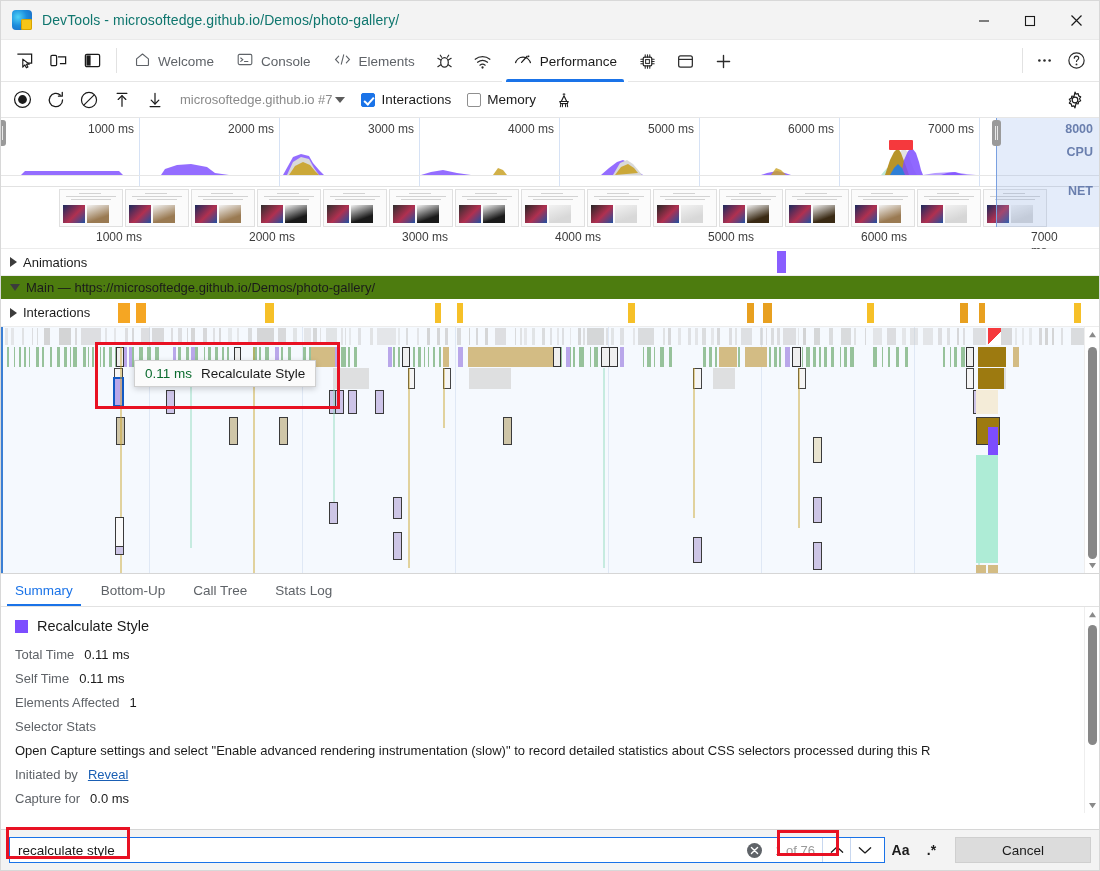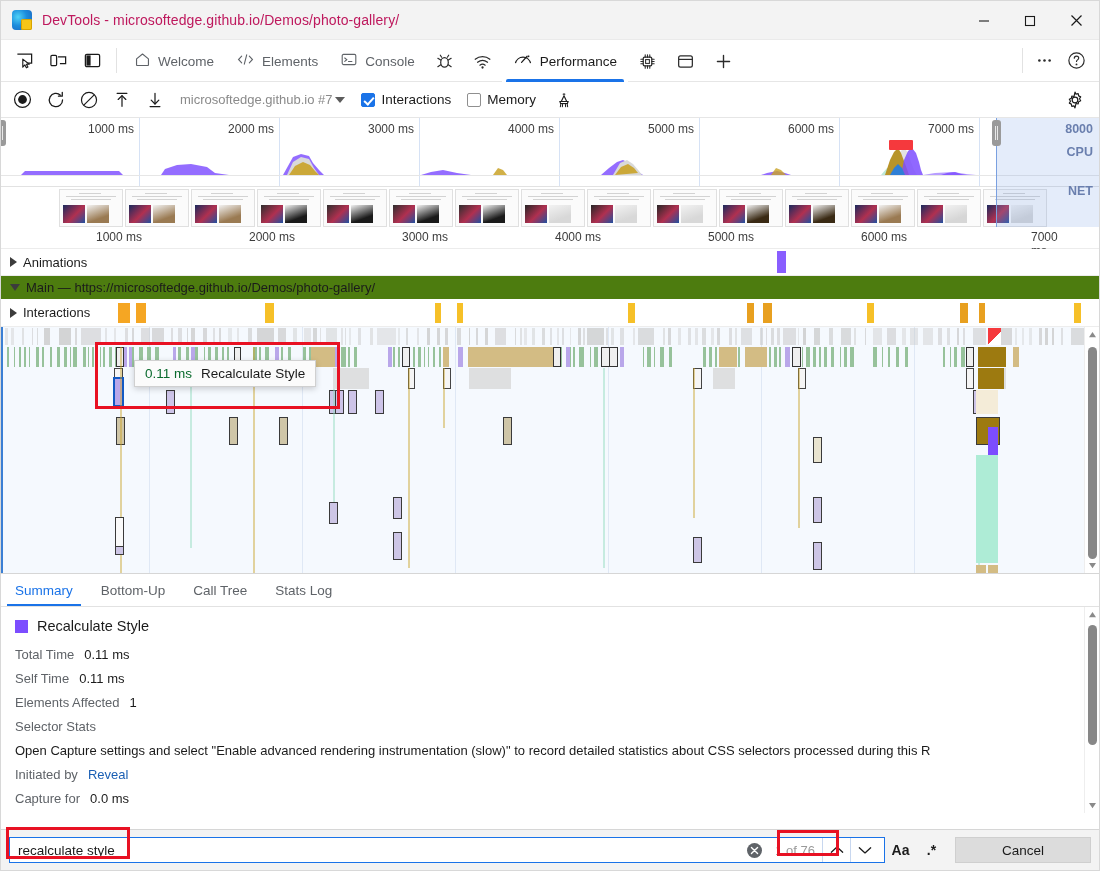--- a/index.html
+++ b/index.html
@@ -18,21 +18,21 @@
 
   
   .titlebar { height:39px; display:flex; align-items:center; background:#f3f3f3;
               border-bottom:1px solid #eaeaea; position:relative; }
   .app-icon { width:20px; height:20px; margin-left:11px; margin-right:10px;
               border-radius:4px; position:relative;
               background:radial-gradient(circle at 30% 35%, #4fd2f7 0%, #1c8ddc 45%, #1a5fbd 100%); }
   .app-icon::after{ content:""; position:absolute; right:0px; bottom:0px;
               width:11px; height:11px; border-radius:2px; background:#f5c518;
               box-shadow:inset 0 0 0 1px #d8a400;}
-  .title-text { font-size:14px; color:#be185d; letter-spacing:.1px; }
+  .title-text { font-size:14px; color:#0f766e; letter-spacing:.1px; }
   .winbtns { position:absolute; right:0; top:0; height:39px; display:flex; }
   .winbtn { width:46px; height:39px; display:flex; align-items:center; justify-content:center;
             font-size:15px; color:#1a1a1a; }
   .winbtn svg { display:block; }
 
   
   .tabstrip { height:42px; display:flex; align-items:stretch; background:#fff;
               border-bottom:1px solid #e6e6e6; position:relative; }
   .leftIcons { display:flex; align-items:center; padding:0 5px 0 8px; gap:4px; }
   .sq-btn { width:30px; height:30px; display:flex; align-items:center; justify-content:center;
@@ -121,21 +121,21 @@
   .dtab.active::after { content:""; position:absolute; left:6px; right:6px; bottom:0; height:2.5px;
                         background:#1a73e8; }
   .dbody { position:relative; padding:11px 14px 0 14px; }
   .evtitle { display:flex; align-items:center; gap:9px; font-size:14.5px; margin-bottom:9px; }
   .swatch { width:13px; height:13px; background:#7c4dff; }
   .kv { display:flex; align-items:baseline; gap:10px; font-size:13px; line-height:24px; }
   .kv .k { color:#5f6368; min-width:0; }
   .kv .v { color:#1b1b1b; }
   .hint { font-size:13px; color:#1b1b1b; line-height:24px; white-space:nowrap;
           overflow:hidden; }
-  .lnk { color:#1a5fb4; }
+  .lnk { color:#1a5fb4; text-decoration:underline; }
 
   
   .searchbar { position:absolute; left:0; right:0; bottom:0; height:41px; background:#f3f3f3;
                border-top:1px solid #d6d6d6; display:flex; align-items:center; padding:0 8px; gap:0; }
   .sfield { flex:1; height:26px; border:1px solid #1a73e8; background:#fff; display:flex;
             align-items:center; padding:0 6px; position:relative; }
   .sfield input { border:0; outline:0; flex:1; font-family:"Liberation Sans",sans-serif;
                   font-size:13.5px; color:#1b1b1b; background:transparent; }
   .clearbtn { width:15px; height:15px; border-radius:50%; background:#5f6368; color:#fff;
               display:flex; align-items:center; justify-content:center; font-size:11px;
@@ -213,35 +213,35 @@
         <span>
           <svg width="17" height="17" viewBox="0 0 20 20">
               <path d="M3 9.3L10 3.6l7 5.7v7a.8.8 0 01-.8.8H3.8a.8.8 0 01-.8-.8z" fill="none" stroke="#5f6368" stroke-width="1.35" stroke-linejoin="round"></path>
             </svg>
         </span>
         <span class="tlabel">Welcome</span>
       </div>
 
       <div class="tab">
         <span>
-          <svg width="19" height="17" viewBox="0 0 22 20">
-              <path d="M6.5 6L2.8 10l3.7 4M15.5 6l3.7 4-3.7 4M12.4 4.5L9.6 15.5" fill="none" stroke="#5f6368" stroke-width="1.3" stroke-linecap="round"></path>
-            </svg>
-        </span>
-        <span class="tlabel">Elements</span>
-      </div>
-
-      <div class="tab">
-        <span>
           <svg width="18" height="17" viewBox="0 0 20 20">
               <rect x="2" y="4" width="16" height="12" rx="1.5" fill="none" stroke="#5f6368" stroke-width="1.3"></rect>
               <path d="M5 8.2l2.4 2-2.4 2M9.4 12.4h4" stroke="#5f6368" stroke-width="1.3" fill="none" stroke-linecap="round"></path>
             </svg>
         </span>
         <span class="tlabel">Console</span>
+      </div>
+
+      <div class="tab">
+        <span>
+          <svg width="19" height="17" viewBox="0 0 22 20">
+              <path d="M6.5 6L2.8 10l3.7 4M15.5 6l3.7 4-3.7 4M12.4 4.5L9.6 15.5" fill="none" stroke="#5f6368" stroke-width="1.3" stroke-linecap="round"></path>
+            </svg>
+        </span>
+        <span class="tlabel">Elements</span>
       </div>
 
       <div class="tab-icononly">
         <svg width="19" height="19" viewBox="0 0 20 20">
             <ellipse cx="10" cy="11" rx="4" ry="5" fill="none" stroke="#2b2b2b" stroke-width="1.3"></ellipse>
             <path d="M6 8.5L3 6.6M14 8.5l3-1.9M6 13.5l-3 1.9M14 13.5l3 1.9M7 5.5L5.6 3.4M13 5.5l1.4-2.1" stroke="#2b2b2b" stroke-width="1.25" stroke-linecap="round"></path>
           </svg>
       </div>
 
       <div class="tab-icononly">

